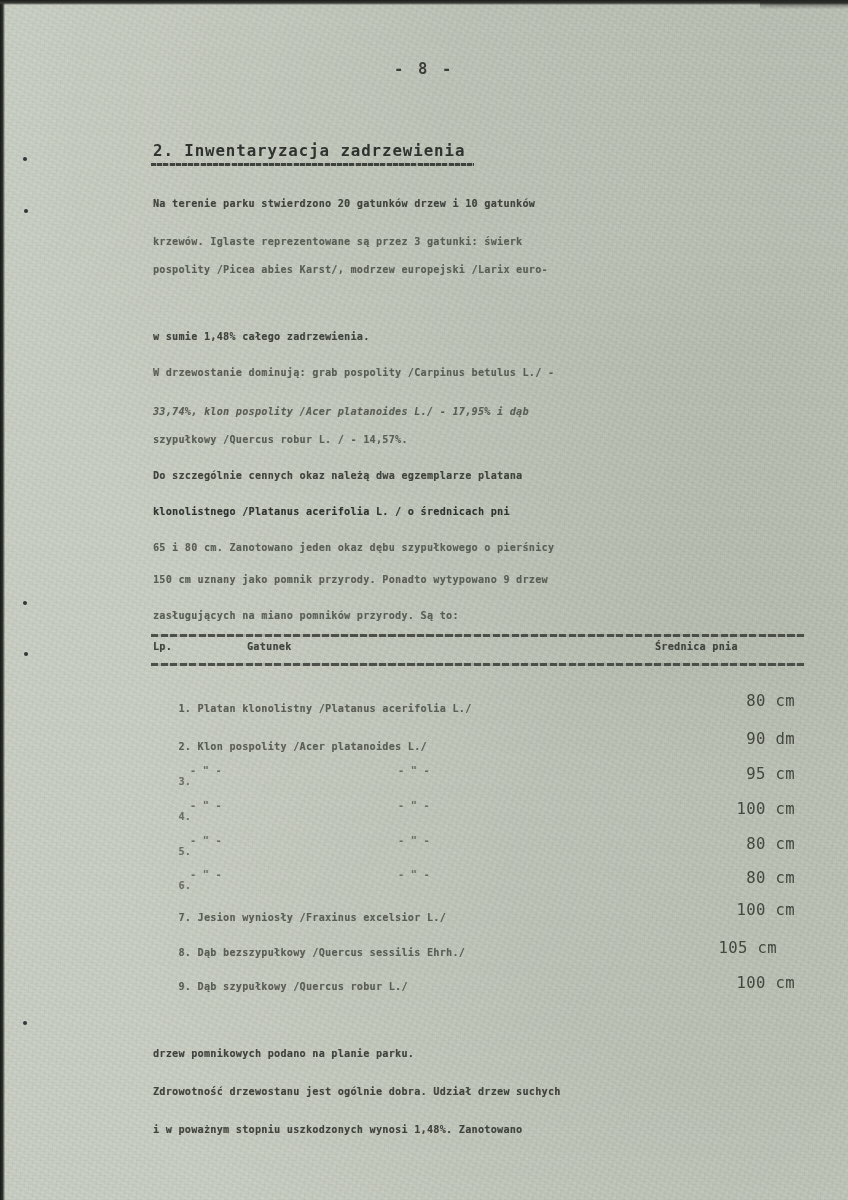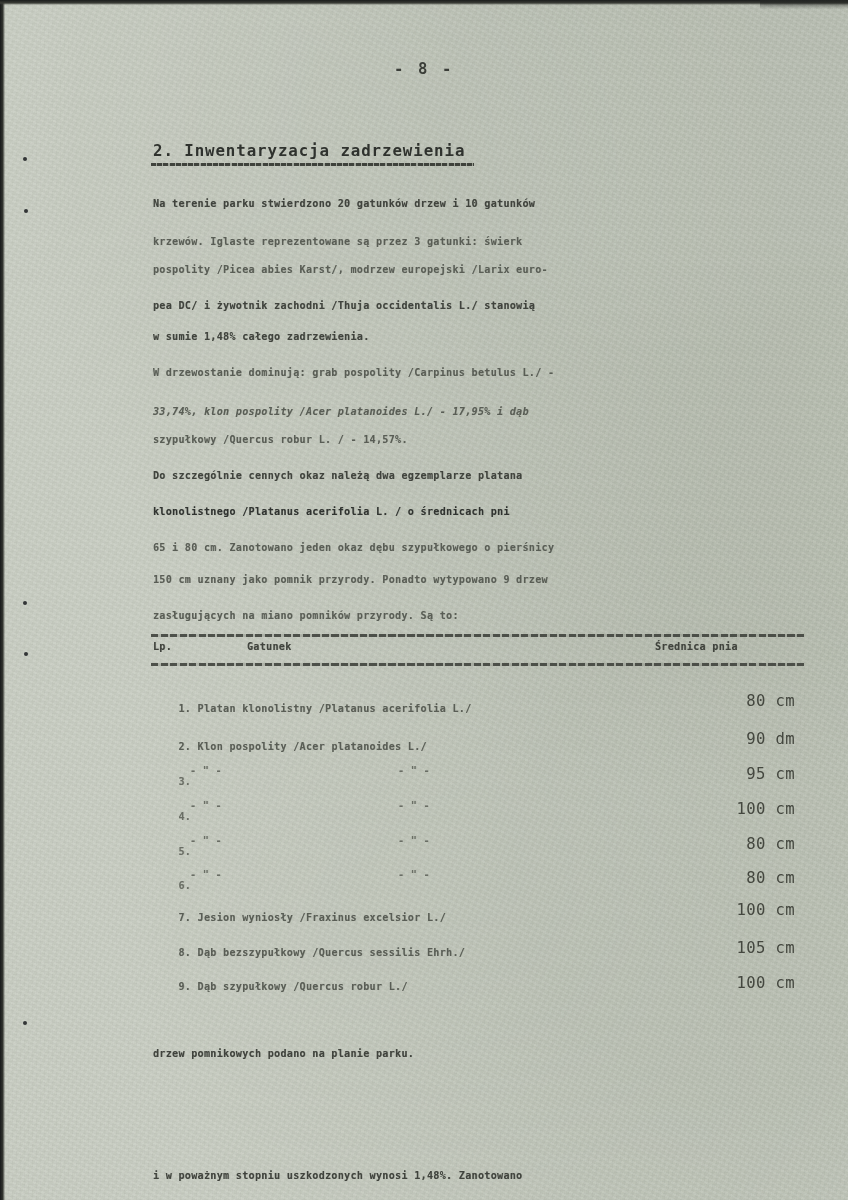--- a/index.html
+++ b/index.html
@@ -159,21 +159,20 @@
   <div class="speck" style="left:23px; top:1021px;"></div>
 
   <div id="pagenum">- 8 -</div>
 
   <div id="title">2. Inwentaryzacja zadrzewienia</div>
   <div id="title-rule"></div>
 
   <div class="t" style="left:153px; top:198px;">Na terenie parku stwierdzono 20 gatunków drzew i 10 gatunków</div>
   <div class="t faint" style="left:153px; top:236px;">krzewów. Iglaste reprezentowane są przez 3 gatunki: świerk</div>
   <div class="t faint" style="left:153px; top:264px;">pospolity /Picea abies Karst/, modrzew europejski /Larix euro-</div>
-  <div class="t" style="left:153px; top:300px;">pea DC/ i żywotnik zachodni /Thuja occidentalis L./ stanowią</div>
   <div class="t" style="left:153px; top:331px;">w sumie 1,48% całego zadrzewienia.</div>
   <div class="t faint" style="left:153px; top:367px;">W drzewostanie dominują: grab pospolity /Carpinus betulus L./ -</div>
   <div class="t faint" style="left:153px; top:406px;font-style:italic;">33,74%, klon pospolity /Acer platanoides L./ - 17,95% i dąb</div>
   <div class="t faint" style="left:153px; top:434px;">szypułkowy /Quercus robur L. / - 14,57%.</div>
   <div class="t" style="left:153px; top:470px;">Do szczególnie cennych okaz należą dwa egzemplarze platana</div>
   <div class="t dark" style="left:153px; top:506px;">klonolistnego /Platanus acerifolia L. / o średnicach pni</div>
   <div class="t faint" style="left:153px; top:542px;">65 i 80 cm. Zanotowano jeden okaz dębu szypułkowego o pierśnicy</div>
   <div class="t faint" style="left:153px; top:574px;">150 cm uznany jako pomnik przyrody. Ponadto wytypowano 9 drzew</div>
   <div class="t faint" style="left:153px; top:610px;">zasługujących na miano pomników przyrody. Są to:</div>
 
@@ -224,23 +223,24 @@
   <div class="meas" style="left:635px; top:869px;">80 cm</div>
 
   <div class="t faint" style="left:153px; top:901px;">
     <span>7.</span><span> </span><span>Jesion wyniosły /Fraxinus excelsior L./</span>
   </div>
   <div class="meas" style="left:635px; top:901px;">100 cm</div>
 
   <div class="t faint" style="left:153px; top:936px;">
     <span>8.</span><span> </span><span>Dąb bezszypułkowy /Quercus sessilis Ehrh./</span>
   </div>
-  <div class="meas" style="left:635px; top:939px;">105 cm</div>
+  <div class="meas" style="left:617px; top:939px;">105 cm</div>
 
   <div class="t faint" style="left:153px; top:970px;">
     <span>9.</span><span> </span><span>Dąb szypułkowy /Quercus robur L./</span>
   </div>
   <div class="meas" style="left:635px; top:974px;">100 cm</div>
 
   <div class="t" style="left:153px; top:1048px;">drzew pomnikowych podano na planie parku.</div>
-  <div class="t" style="left:153px; top:1124px;margin-top:46px;">i w poważnym stopniu uszkodzonych wynosi 1,48%. Zanotowano</div>
+  <div class="t" style="left:153px; top:1086px;">Zdrowotność drzewostanu jest ogólnie dobra. Udział drzew suchych</div>
+  <div class="t" style="left:153px; top:1124px;">i w poważnym stopniu uszkodzonych wynosi 1,48%. Zanotowano</div>
 
 </div>
 
 </body></html>

